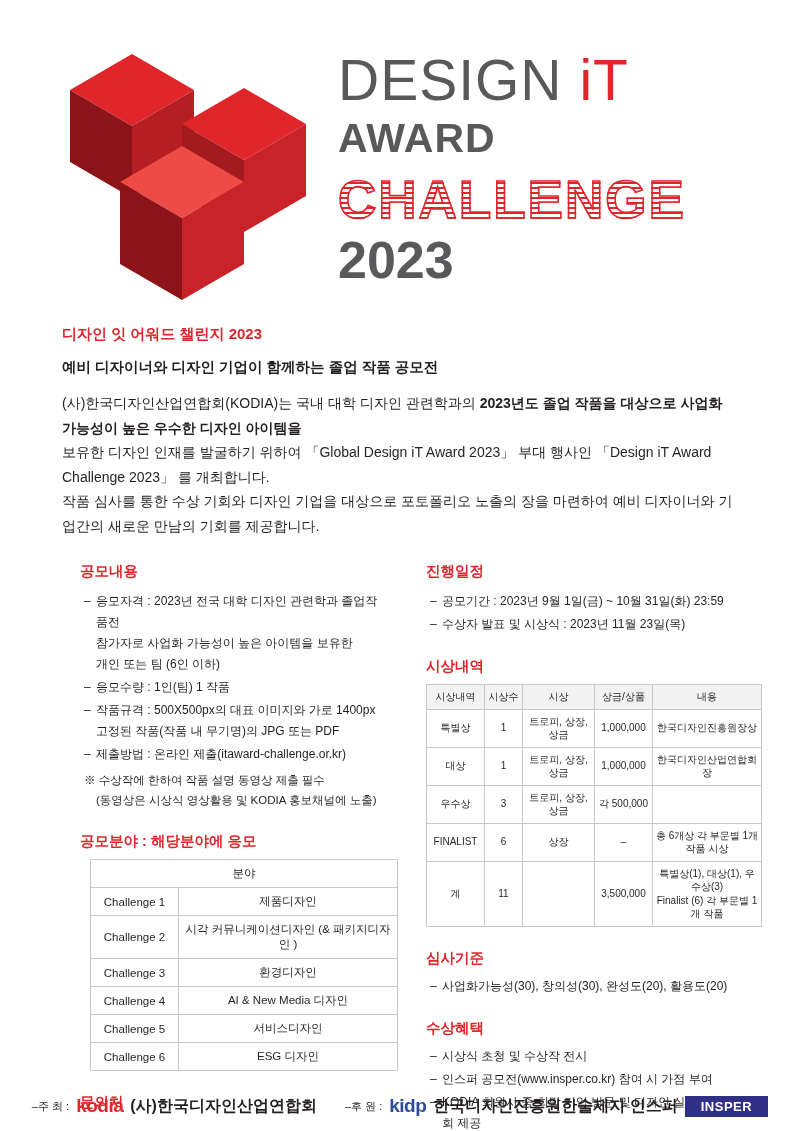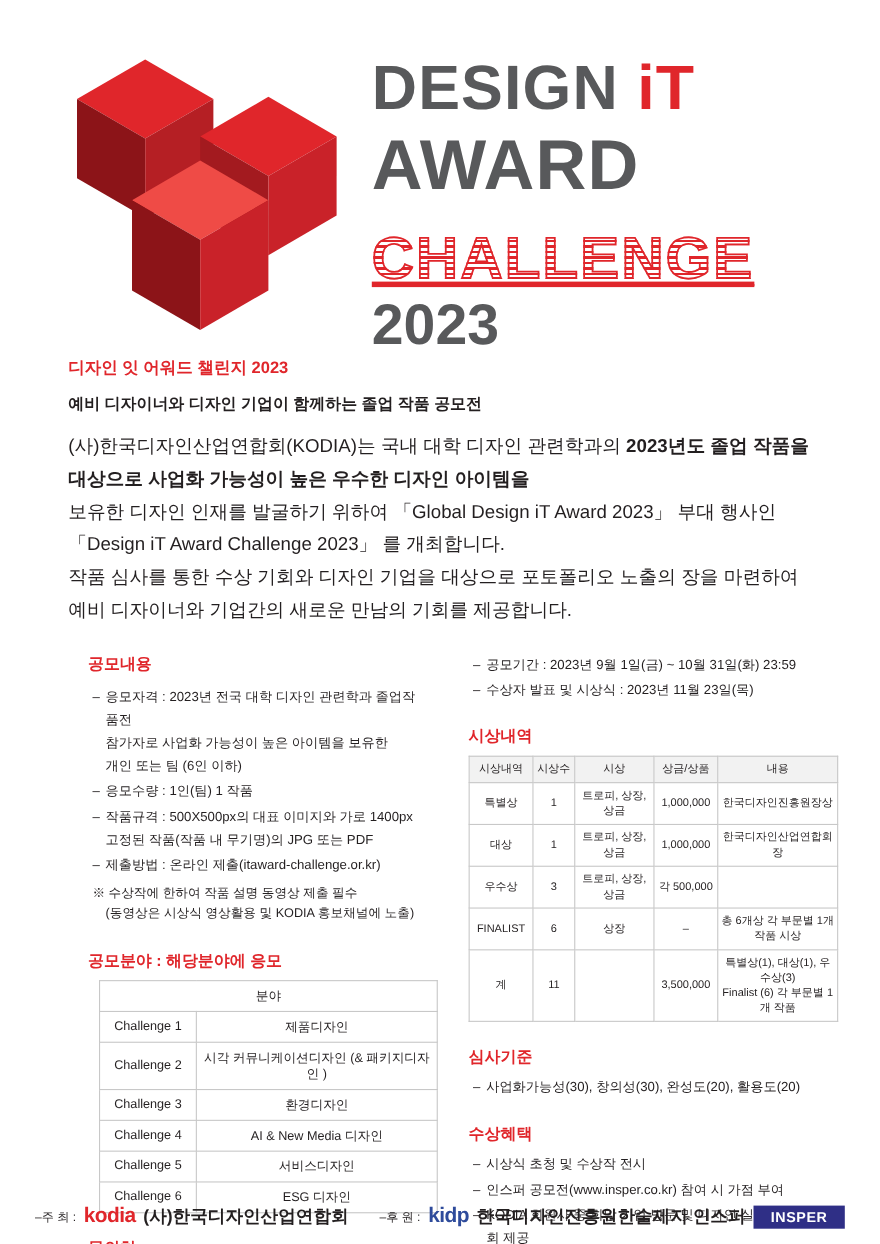--- a/index.html
+++ b/index.html
@@ -24,50 +24,49 @@
     left: 62px; top: 42px;
     width: 250px; height: 275px;
   }
   .logo-block {
     position: absolute;
     left: 338px; top: 52px;
     width: 420px;
   }
   .logo-line1 {
     font-size: 57px;
-    font-weight: bold;
+    font-weight: normal;
     letter-spacing: 1px;
     color: #58595b;
     line-height: 1;
     white-space: nowrap;
   }
   .logo-line1 .it { color: #e0262b; }
   .logo-line2 {
-    font-size: 64px;
+    font-size: 41px;
     font-weight: bold;
     letter-spacing: 1px;
     color: #58595b;
     line-height: 1.05;
     margin-top: 8px;
   }
   .logo-line3 {
     font-size: 53px;
     font-weight: bold;
     letter-spacing: 2px;
     line-height: 1.05;
-    margin-top: 24px;
+    margin-top: 12px;
     color: transparent;
     -webkit-text-stroke: 1.6px #e0262b;
     background-image: repeating-linear-gradient(
       to bottom,
       #e0262b 0px, #e0262b 2.2px,
       rgba(255,255,255,0) 2.2px, rgba(255,255,255,0) 5px);
     -webkit-background-clip: text;
     background-clip: text;
-    text-decoration: underline;
   }
   .logo-line4 {
     font-size: 52px;
     font-weight: bold;
     color: #58595b;
     line-height: 1;
     margin-top: 6px;
   }
 
   
@@ -78,21 +77,21 @@
     font-weight: bold;
     margin-bottom: 14px;
   }
   .sub-title {
     font-size: 14.5px;
     font-weight: bold;
     margin-bottom: 14px;
     margin-top: 12px;
   }
   .intro-p {
-    font-size: 17px;
+    font-size: 14px;
     line-height: 1.75;
     margin: 0;
   }
   .intro-p b { font-weight: bold; }
 
   
   .columns {
     display: flex;
     padding: 24px 62px 0 62px;
     gap: 26px;
@@ -282,20 +281,21 @@
       </tr>
     </tbody>
       </table>
 
     <div class="sec-head sec-gap tight">문의처</div>
 
   </div>
 
   <div class="col-right">
 
+    <div class="sec-head">진행일정</div>
     <ul class="dash">
       <li><span>공모기간 : 2023년 9월 1일(금) ~ 10월 31일(화) 23:59</span></li>
       <li><span>수상자 발표 및 시상식 : 2023년 11월 23일(목)</span></li>
     </ul>
 
     <div class="sec-head sec-gap tight">시상내역</div>
     <table class="award-table">
       <tbody>
           <tr>
         <th style="width:58px">시상내역</th>

